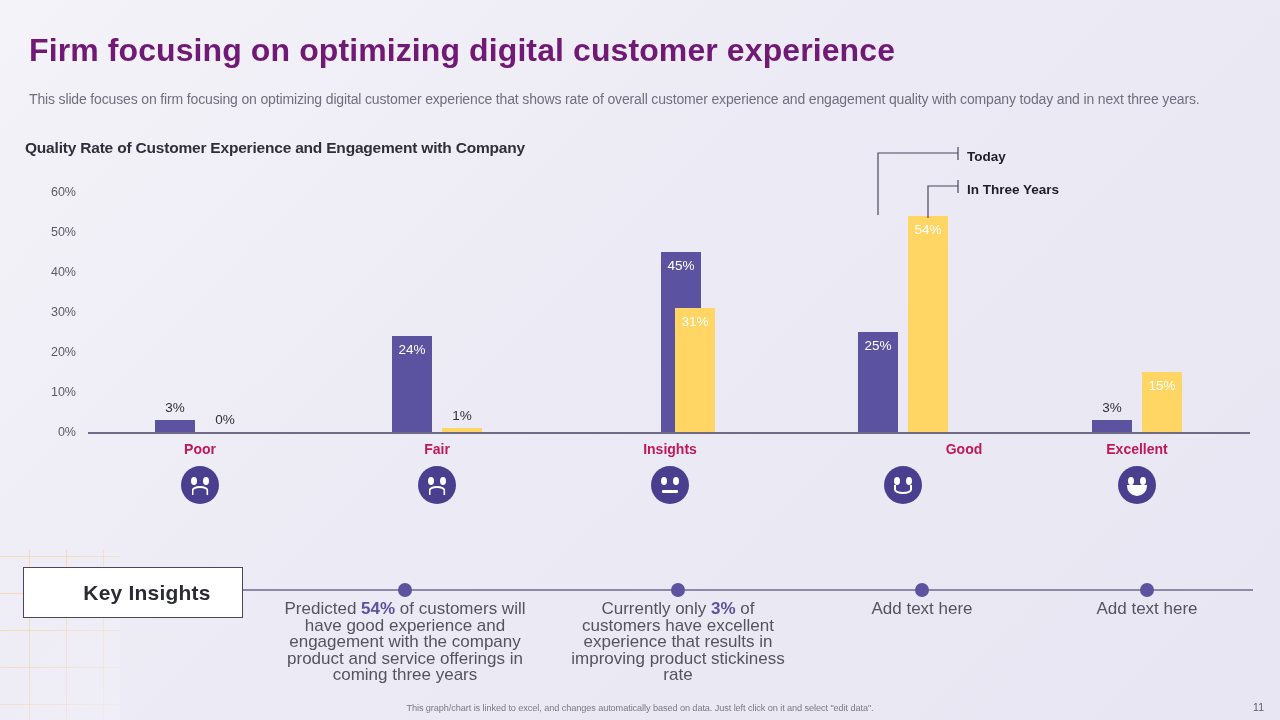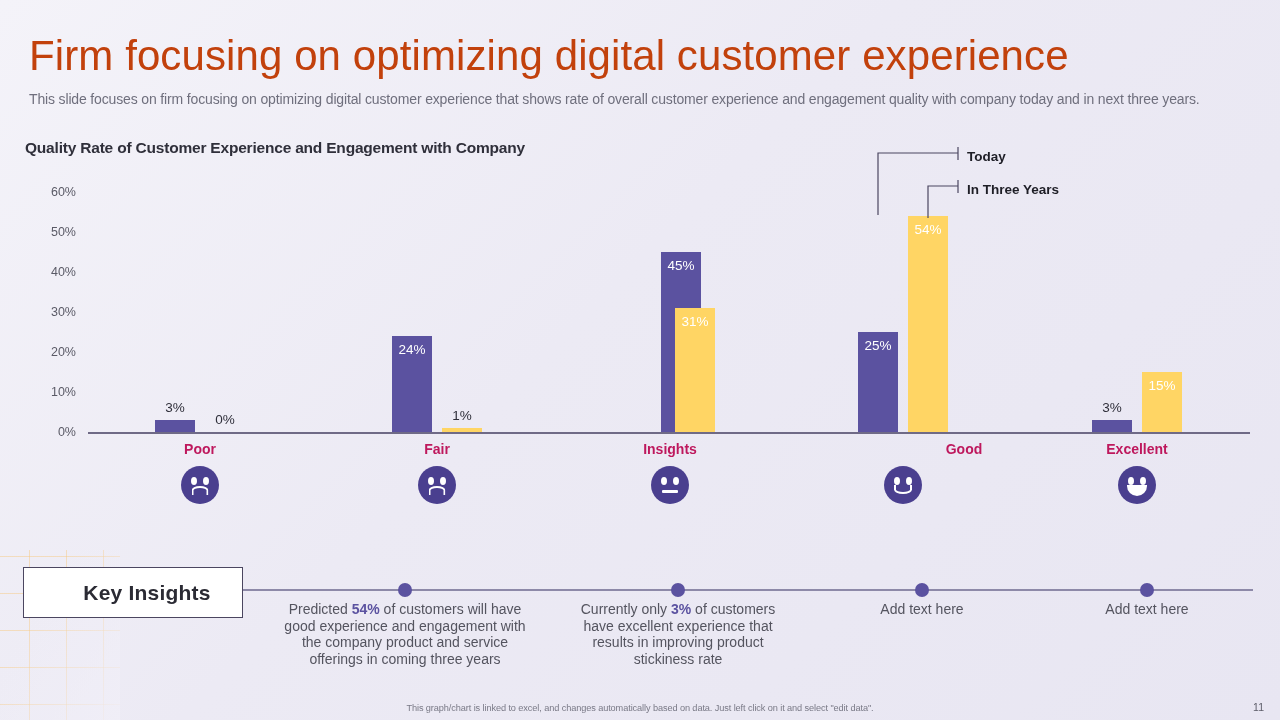--- a/index.html
+++ b/index.html
@@ -27,23 +27,23 @@
   .corner-grid::after{
     content:"";
     position:absolute; inset:0;
     background: linear-gradient(120deg, rgba(244,243,249,0) 30%, rgba(240,238,247,0.95) 100%);
   }
 
   
   .slide-title {
     position: absolute;
     left: 29px; top: 32px;
-    font-size: 42px;
-    font-weight: 400;
-    color: #c2410c;
+    font-size: 32px;
+    font-weight: 700;
+    color: #701a75;
     letter-spacing: 0.1px;
     white-space: nowrap;
   }
   .slide-subtitle {
     position: absolute;
     left: 29px; top: 91px;
     font-size: 14px;
     color: #6f6f7d;
     letter-spacing: -0.15px;
     white-space: nowrap;
@@ -177,21 +177,21 @@
     position: absolute;
     top: 583px;
     width: 14px; height: 14px;
     border-radius: 50%;
     background: #5b52a0;
     transform: translateX(-50%);
   }
   .insight {
     position: absolute;
     top: 601px;
-    font-size: 14px;
+    font-size: 17px;
     line-height: 16.5px;
     color: #54545f;
     text-align: center;
     transform: translateX(-50%);
   }
   .insight b { color: #5b52a0; font-weight: bold; }
 
   
   .footer-note {
     position: absolute;

